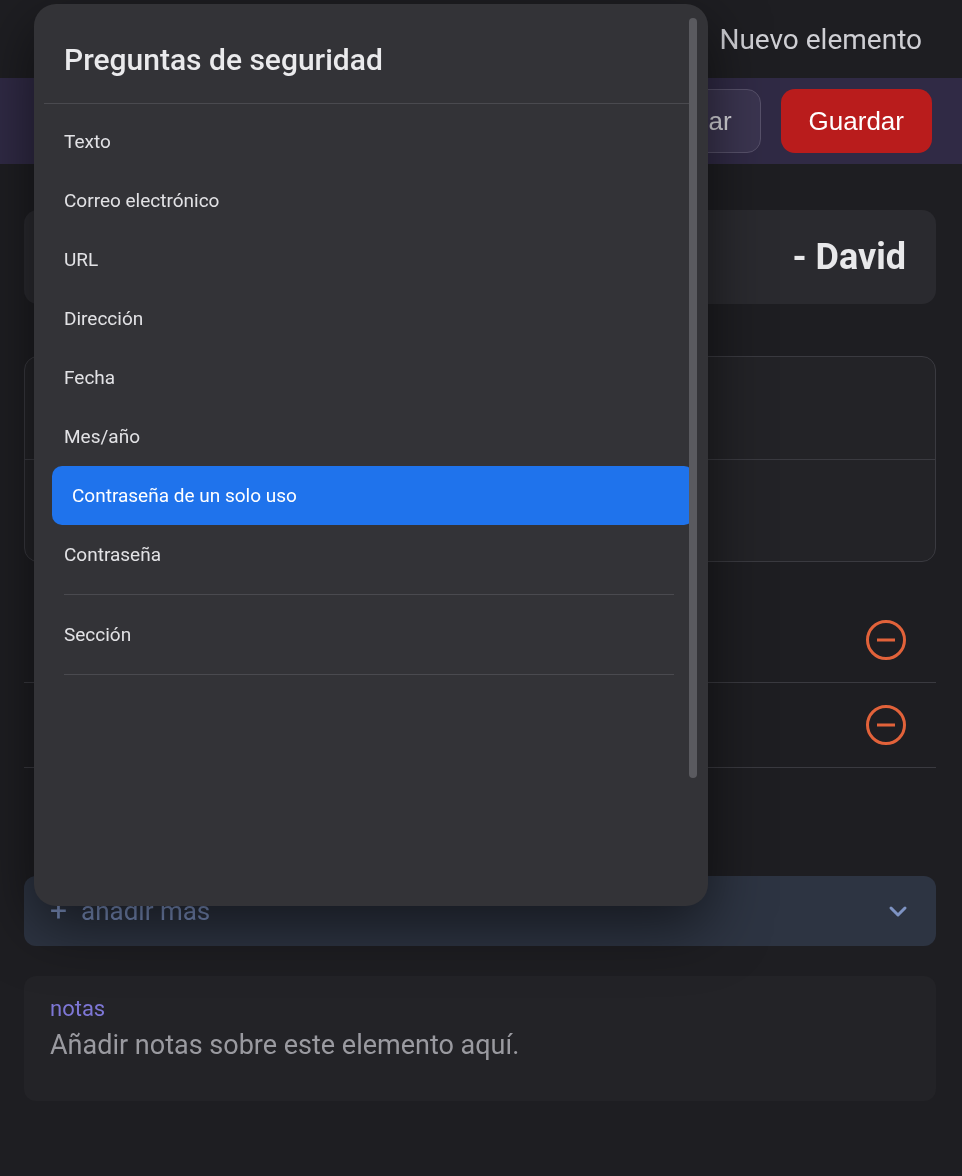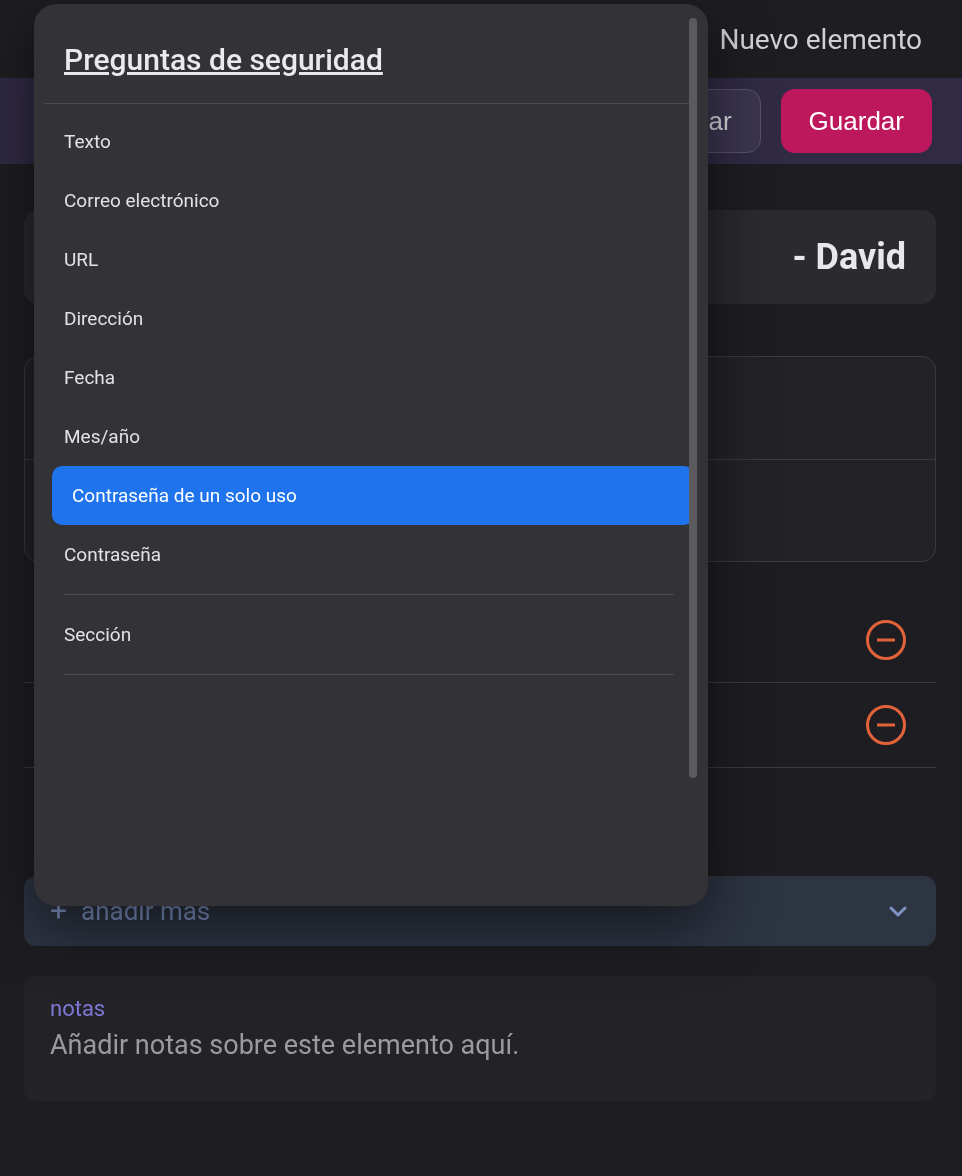--- a/index.html
+++ b/index.html
@@ -47,21 +47,21 @@
     align-items: center;
     border: none;
     cursor: pointer;
   }
   .btn-secondary {
     background: #3b3550;
     color: #d7d7dc;
     border: 1px solid #57516a;
   }
   .btn-primary {
-    background: #be185d;
+    background: #b91c1c;
     color: #fff;
   }
 
   .content {
     position: absolute;
     left: 24px; right: 26px; top: 210px; bottom: 20px;
   }
 
   .title-row {
     background: #2a2a2f;
@@ -173,21 +173,20 @@
     width: 8px;
     height: 760px;
     background: #5a5a5f;
     border-radius: 4px;
   }
 
   .popover-heading {
     padding: 0 20px 20px 20px;
     border-bottom: 1px solid #4a4a4f;
     margin-bottom: 8px;
-    text-decoration: underline;
   }
   .popover-heading .h-title {
     font-size: 30px;
     font-weight: 500;
     color: #eaeaec;
     margin-bottom: 6px;
   }
   .popover-heading .h-sub {
     font-size: 23px;
     color: #9d9da3;

